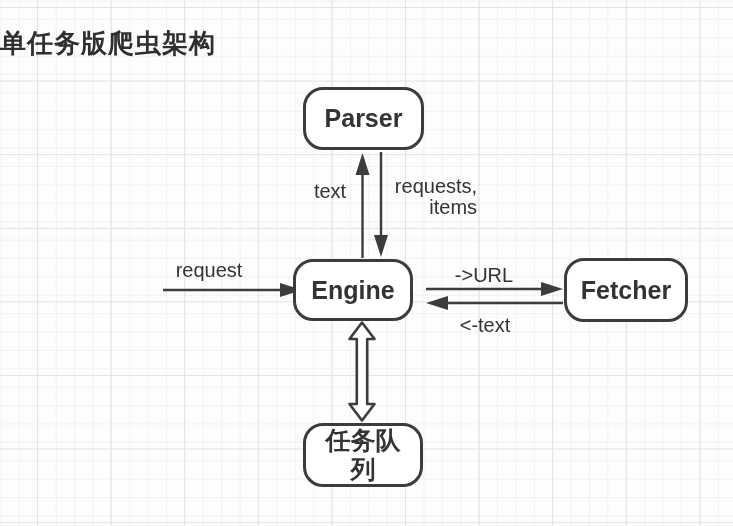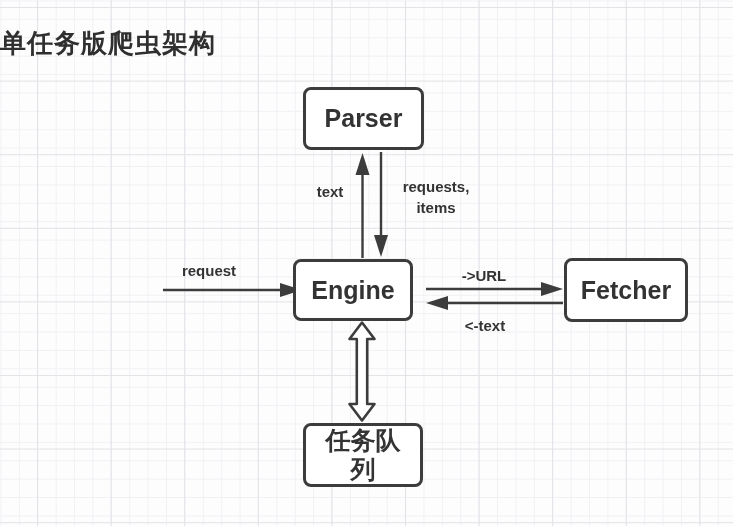--- a/index.html
+++ b/index.html
@@ -29,21 +29,21 @@
     font-size: 26px;
     font-weight: bold;
     letter-spacing: 1px;
     color: #2f2f2f;
   }
   .node {
     position: absolute;
     box-sizing: border-box;
     background: #ffffff;
     border: 3px solid #3c3c3c;
-    border-radius: 8px;
+    border-radius: 20px;
     display: flex;
     align-items: center;
     justify-content: center;
     text-align: center;
     font-size: 25px;
     font-weight: bold;
     color: #333333;
     line-height: 1.15;
     white-space: pre-line;
   }
@@ -53,24 +53,24 @@
   .node-fetcher   { left: 564px; top: 258px; width: 124px; height: 64px; }
   .node-taskqueue { left: 303px; top: 423px; width: 120px; height: 64px; }
   .edges-layer {
     position: absolute;
     left: 0;
     top: 0;
   }
   .edge-label {
     position: absolute;
     transform: translate(-50%, -50%);
-    font-size: 15px;
-    font-weight: bold;
+    font-size: 20px;
+    font-weight: normal;
     color: #333333;
-    text-align: center;
+    text-align: right;
     line-height: 21px;
     white-space: pre-line;
   }
   .label-text          { left: 330px; top: 191px; }
   .label-requests      { left: 436px; top: 197px; }
   .label-request       { left: 209px; top: 270px; }
   .label-url           { left: 484px; top: 275px; }
   .label-ltext         { left: 485px; top: 325px; }
 </style>
 </head>

